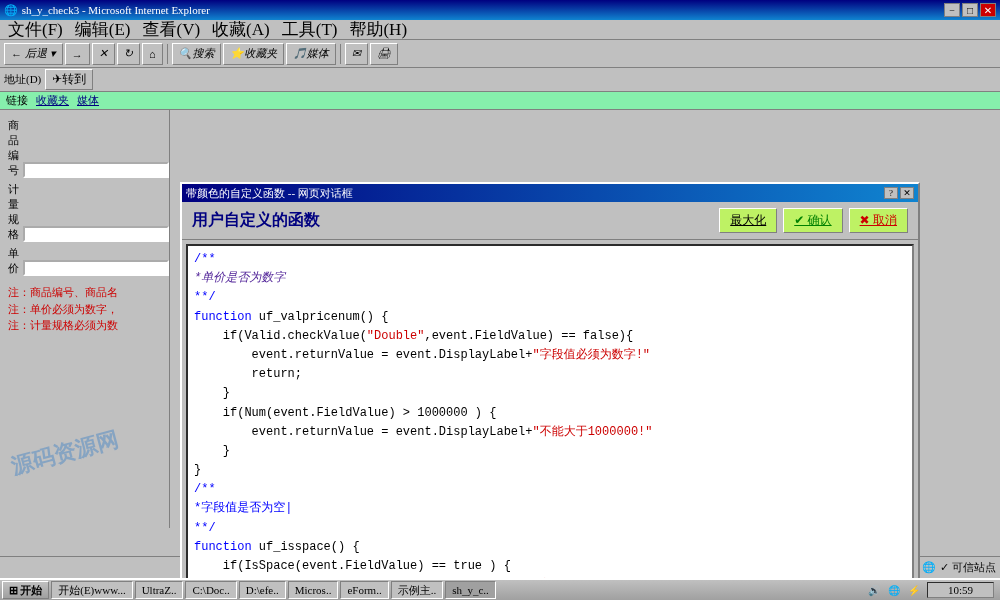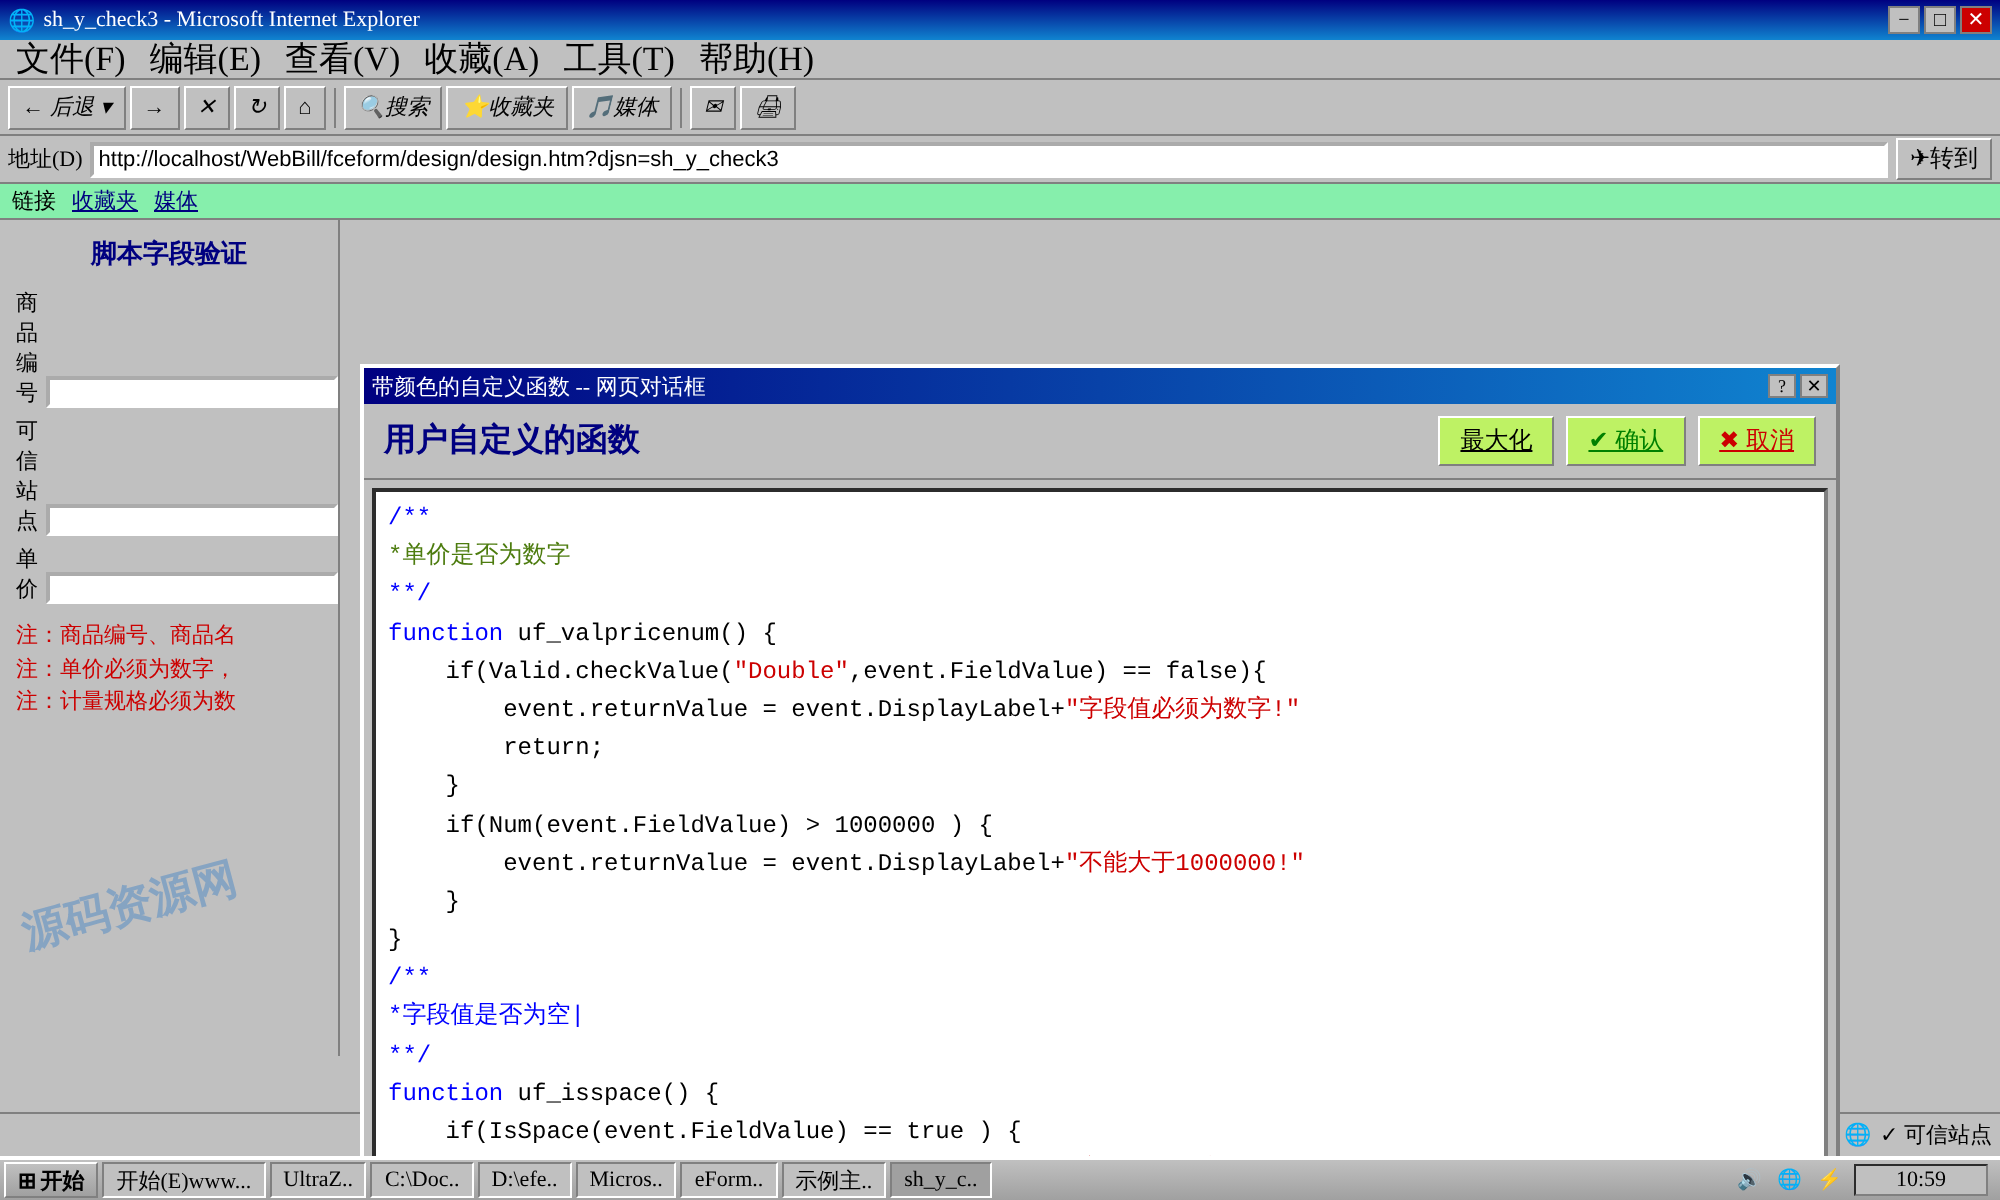--- a/index.html
+++ b/index.html
@@ -391,41 +391,39 @@
   <button class="toolbar-btn">🔍 <span>搜索</span></button>
   <button class="toolbar-btn">⭐ <span>收藏夹</span></button>
   <button class="toolbar-btn">🎵 <span>媒体</span></button>
   <div class="toolbar-sep"></div>
   <button class="toolbar-btn">✉</button>
   <button class="toolbar-btn">🖨</button>
 </div>
 
 <div id="address-bar">
   <span id="address-label">地址(D)</span>
-  <input id="address-input" type="text" value="http://localhost/WebBill/fceform/design/design.htm?djsn=sh_y_check3" style="">
   <button id="go-btn">✈转到</button>
 </div>
 
 <div id="links-bar">
   <span>链接</span>
   <span style="color:#000080;text-decoration:underline;cursor:pointer;">收藏夹</span>
   <span style="color:#000080;text-decoration:underline;cursor:pointer;">媒体</span>
 </div>
 
 <div id="main-area" style="position:relative;height:418px;">
 
   <div id="left-panel">
-    <div id="left-panel-title">脚本字段验证</div>
 
     <div class="field-row">
       <span class="field-label">商品编号</span>
       <input class="field-input" type="text" style="">
     </div>
     <div class="field-row">
-      <span class="field-label">可信站点</span>
+      <span class="field-label">计量规格</span>
       <input class="field-input" type="text" style="">
     </div>
     <div class="field-row">
       <span class="field-label">单  价</span>
       <input class="field-input" type="text" style="">
     </div>
 
     <div id="notes-area">
       <div>注：商品编号、商品名</div>
       <div>注：单价必须为数字，</div>
@@ -449,21 +447,21 @@
         <button class="dialog-action-btn btn-maximize">最大化</button>
         <button class="dialog-action-btn btn-confirm">✔ 确认</button>
         <button class="dialog-action-btn btn-cancel">✖ 取消</button>
       </div>
     </div>
 
     <div id="code-area-wrapper">
       <div id="code-area">
 
         <span class="code-line" style="color: rgb(0, 0, 255);">/**</span>
-          <span class="code-line" style="color: #4d7c0f;">*单价是否为数字</span>
+          <span class="code-line" style="color: #4c1d95; font-style: italic;">*单价是否为数字</span>
           <span class="code-line" style="color: rgb(0, 0, 255);">**/</span>
           <span class="code-line"><span style="color:#0000ff">function</span> uf_valpricenum() {</span>
           <span class="code-line"></span>
           <span class="code-line">    if(Valid.checkValue(<span style="color:#cc0000">"Double"</span>,event.FieldValue) == false){</span>
           <span class="code-line">        event.returnValue = event.DisplayLabel+<span style="color:#cc0000">"字段值必须为数字!"</span></span>
           <span class="code-line">        return;</span>
           <span class="code-line">    }</span>
           <span class="code-line">    if(Num(event.FieldValue) &gt; 1000000 ) {</span>
           <span class="code-line">        event.returnValue = event.DisplayLabel+<span style="color:#cc0000">"不能大于1000000!"</span></span>
           <span class="code-line">    }</span>

